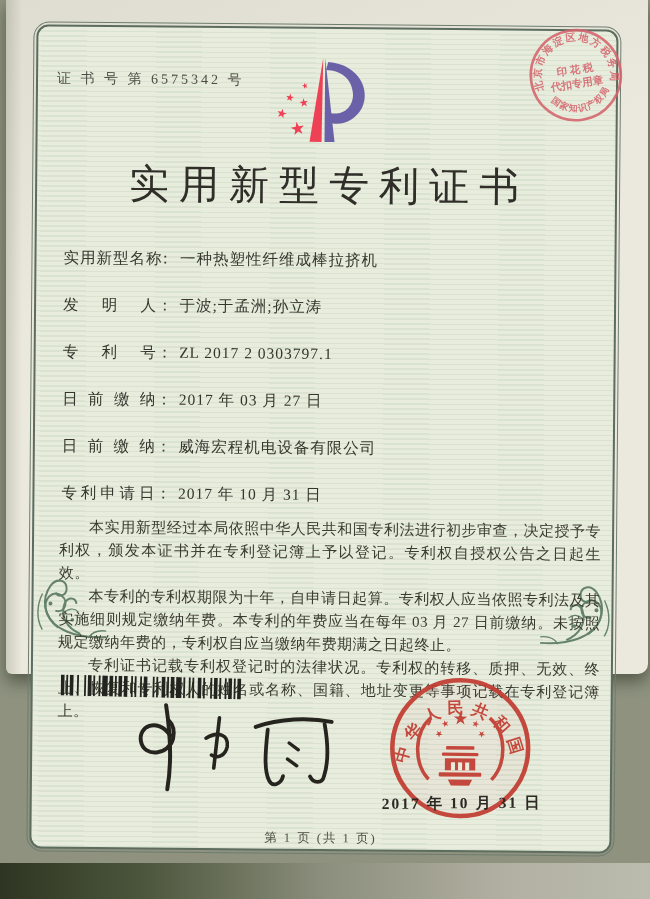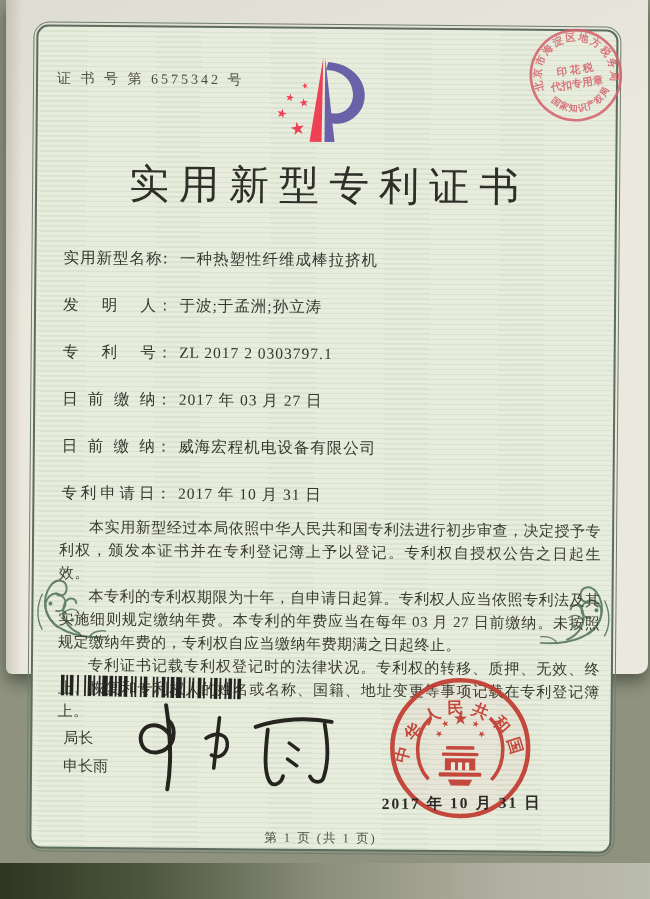--- a/index.html
+++ b/index.html
@@ -190,24 +190,20 @@
           <rect x="142.36" y="0" width="1.80" height="21" fill="#23241f"></rect>
           <rect x="149.56" y="0" width="1.80" height="21" fill="#23241f"></rect>
           <rect x="153.17" y="0" width="3.60" height="21" fill="#23241f"></rect>
           <rect x="158.57" y="0" width="1.80" height="21" fill="#23241f"></rect>
           <rect x="163.98" y="0" width="1.80" height="21" fill="#23241f"></rect>
           <rect x="167.58" y="0" width="3.60" height="21" fill="#23241f"></rect>
           <rect x="172.99" y="0" width="1.80" height="21" fill="#23241f"></rect>
           <rect x="176.59" y="0" width="3.60" height="21" fill="#23241f"></rect>
         </svg>
 
-      <div class="director">
-        <div>局长</div>
-        <div>申长雨</div>
-      </div>
 
       <svg class="signature" width="225" height="100" viewBox="0 0 225 100" fill="none" stroke-linecap="round" stroke-width="4" stroke="#26241f">
         <path d="M42,36 C30,18 10,26 13,42 C16,58 40,56 45,40 C47,32 45,25 41,21"></path>
         <path d="M39,6 C42,30 44,60 38,90"></path>
         <path d="M92,20 L85,70" stroke-width="3.6"></path>
         <path d="M78,40 C90,33 101,37 99,49 C97,58 89,61 83,57" stroke-width="3.6"></path>
         <path d="M128,30 C152,22 182,22 204,27"></path>
         <path d="M140,33 C137,55 135,74 140,84 C143,91 152,88 154,80" stroke-width="3.8"></path>
         <path d="M197,29 C200,49 200,67 195,81 C193,89 184,88 181,81" stroke-width="3.8"></path>
         <path d="M161,47 L170,54" stroke-width="3.4"></path>

